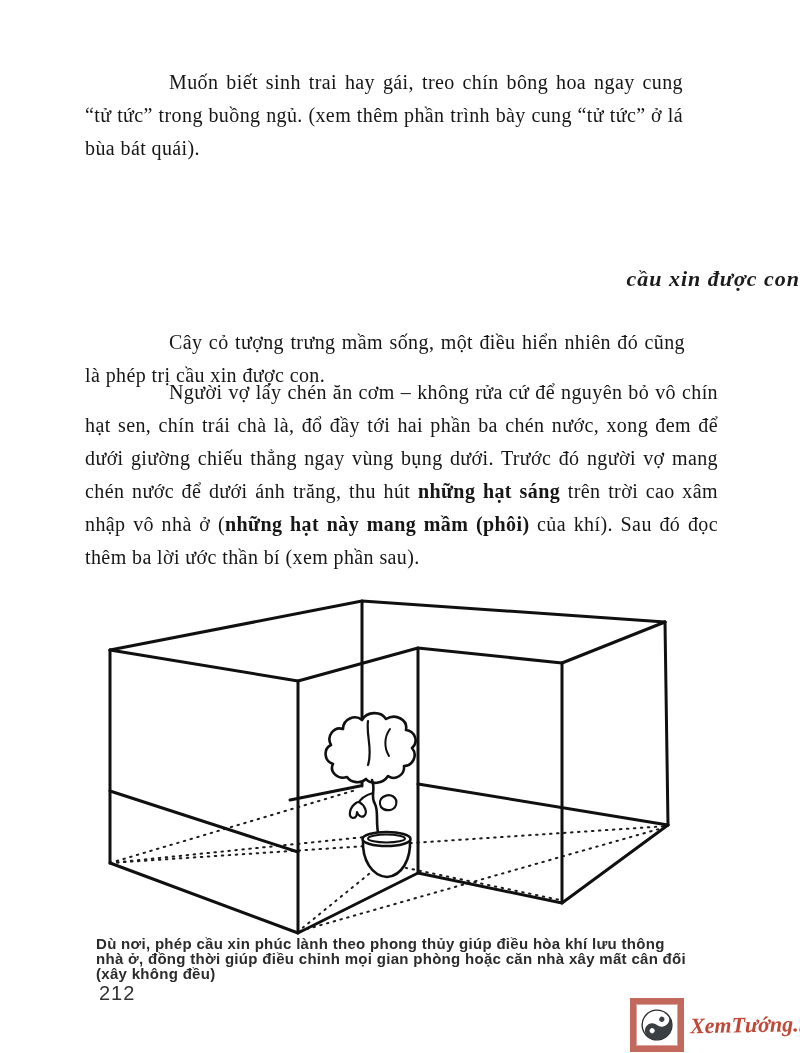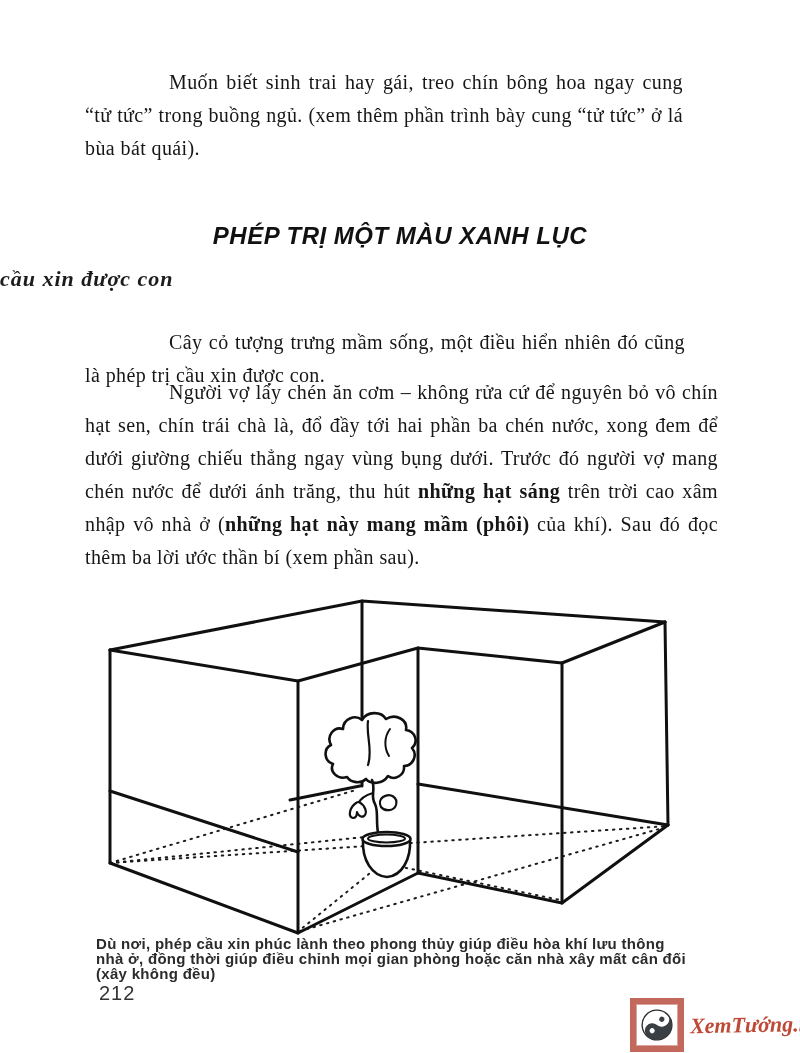--- a/index.html
+++ b/index.html
@@ -27,21 +27,21 @@
   .p3{top:376px;left:85px;width:633px;}
   .heading{
     position:absolute;top:222px;left:0;width:100%;
     text-align:center;margin:0;
     font-family:"Liberation Sans","DejaVu Sans",sans-serif;
     font-size:24px;font-weight:bold;font-style:italic;
     letter-spacing:0.5px;color:#111;
   }
   .subheading{
     position:absolute;top:266px;left:0;width:100%;
-    text-align:left;margin:0;
+    text-align:right;margin:0;
     font-size:22px;font-style:italic;letter-spacing:1px;color:#1c1c1c;
   }
   .figure-svg{position:absolute;left:85px;top:592px;width:645px;height:350px;}
   .caption{
     position:absolute;top:936px;left:96px;width:600px;margin:0;
     font-family:"Liberation Sans","DejaVu Sans",sans-serif;
     font-size:15px;line-height:15px;font-weight:700;
     letter-spacing:0.3px;color:#2b2b2b;
   }
   .page-number{
@@ -69,21 +69,20 @@
   }
   b{font-weight:bold;}
 </style>
 </head>
 <body>
 
 <div class="page">
 
   <p class="body-text indent p1">Muốn biết sinh trai hay gái, treo chín bông hoa ngay cung “tử tức” trong buồng ngủ. (xem thêm phần trình bày cung “tử tức” ở lá bùa bát quái).</p>
 
-  <h1 class="heading">PHÉP TRỊ MỘT MÀU XANH LỤC</h1>
 
   <h2 class="subheading">cầu xin được con</h2>
 
   <p class="body-text indent p2">Cây cỏ tượng trưng mầm sống, một điều hiển nhiên đó cũng là phép trị cầu xin được con.</p>
 
   <p class="body-text indent p3"><span>Người vợ lấy chén ăn cơm – không rửa cứ để nguyên bỏ vô chín hạt sen, chín trái chà là, đổ đầy tới hai phần ba chén nước, xong đem để dưới giường chiếu thẳng ngay vùng bụng dưới. Trước đó người vợ mang chén nước để dưới ánh trăng, thu hút </span><b>những hạt sáng</b><span> trên trời cao xâm nhập vô nhà ở (</span><b>những hạt này mang mầm (phôi)</b><span> của khí). Sau đó đọc thêm ba lời ước thần bí (xem phần sau).</span></p>
 
   <svg class="figure-svg" viewBox="85 592 645 350" xmlns="http://www.w3.org/2000/svg" aria-hidden="true">
 
     <g stroke="#1c1c1c" stroke-width="2" fill="none" stroke-dasharray="1.5 5.5" stroke-linecap="round">

